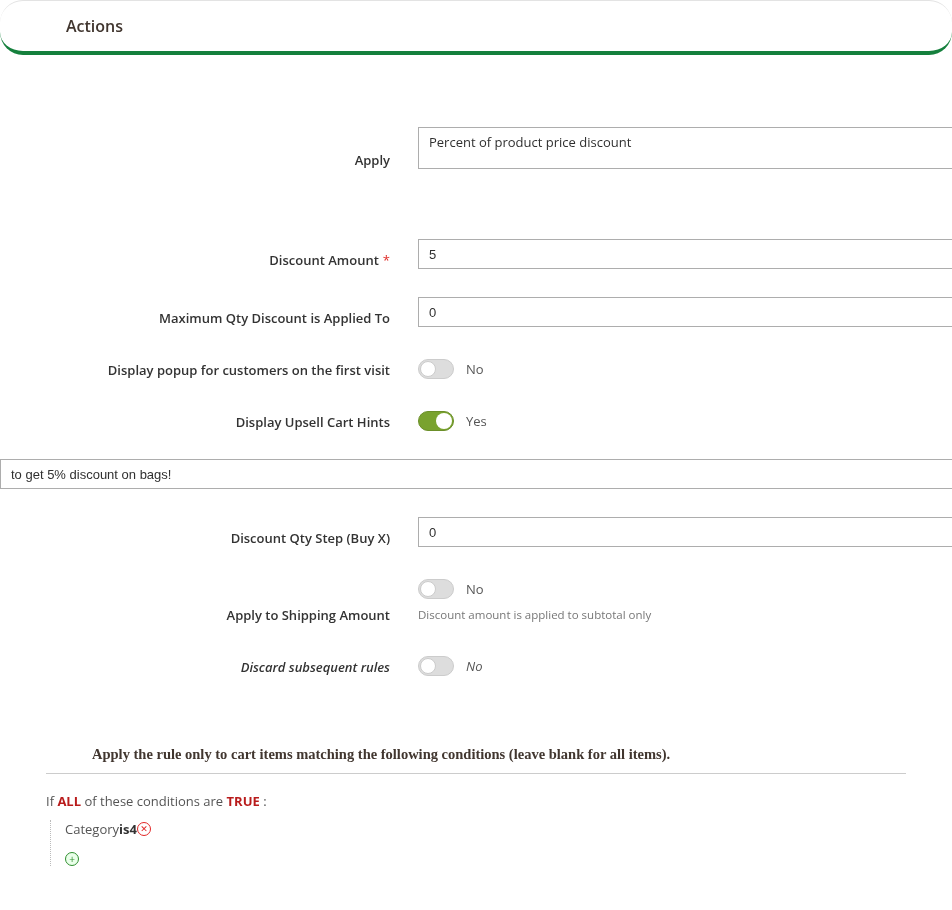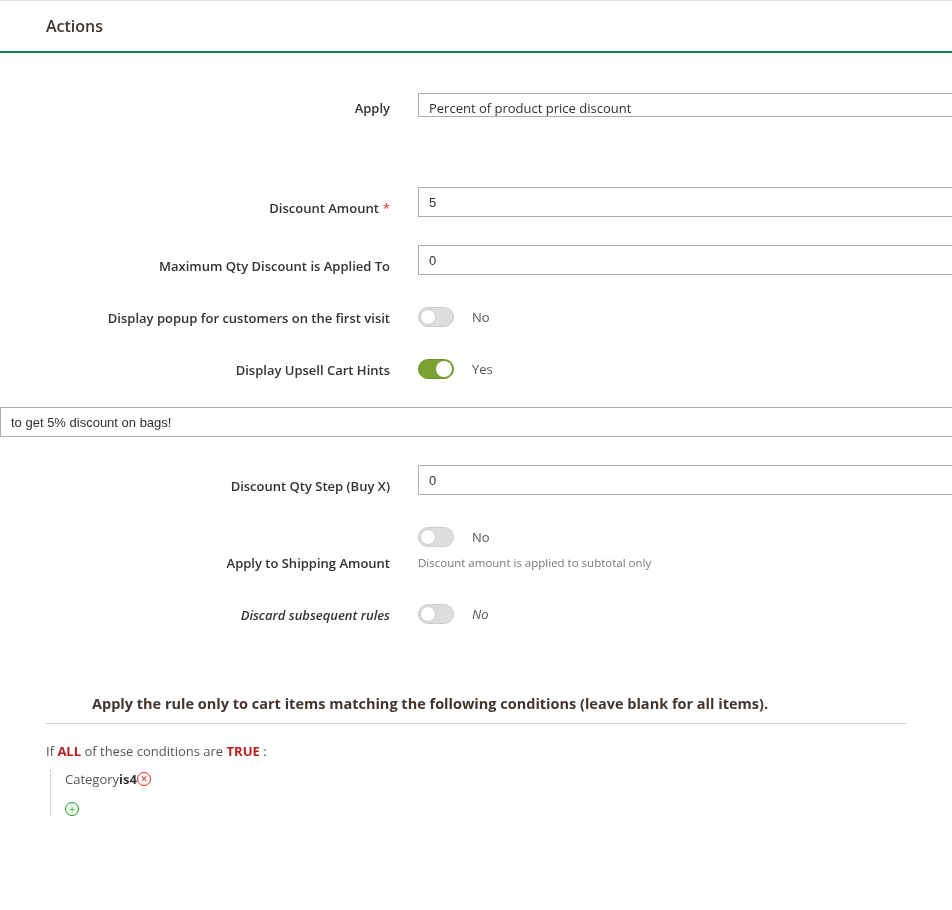--- a/index.html
+++ b/index.html
@@ -13,23 +13,24 @@
     width: 952px;
   }
   .page {
     width: 952px;
     padding: 0;
   }
   .section-title {
     font-size: 16px;
     font-weight: 600;
     color: #41362f;
-    padding: 14px 0 14px 46px;
+    padding: 14px 0 14px 66px;
     border-top: 1px solid #e3e3e3;
-    border-bottom: 2px solid #15803d;
+    border-bottom: 4px solid #15803d;
+    border-radius: 23px;
   }
   .form-area {
     padding: 40px 0 30px 0;
   }
   .field-row {
     display: flex;
     align-items: flex-end;
     margin-bottom: 28px;
   }
   .field-row.spacer-after { margin-bottom: 70px; }
@@ -60,22 +61,23 @@
     font-size: 13px;
     border: 1px solid #adadad;
     border-right: none;
     border-radius: 0;
     color: #303030;
     background: #fff;
   }
   .select-wrap {
     position: relative;
     width: 245px;
-    height: 24px;
-    display: flex;
+    height: 42px;
+    display: flex;
+    margin-top: 32px;
   }
   .select-body {
     flex: 1;
     border: 1px solid #adadad;
     border-right: none;
     padding: 5px 10px;
     font-size: 13px;
     color: #303030;
     background: #fff;
   }
@@ -85,21 +87,21 @@
     background: #efefef;
     display: flex;
     align-items: center;
     justify-content: center;
     cursor: pointer;
   }
   .select-btn svg { width: 8px; height: 8px; }
   .toggle-wrap {
     display: flex;
     align-items: center;
-    gap: 18px;
+    gap: 12px;
     padding-top: 4px;
   }
   .toggle {
     width: 36px;
     height: 20px;
     border-radius: 20px;
     position: relative;
     cursor: pointer;
   }
   .toggle.off { background: #ddd; border: 1px solid #ccc; }
@@ -121,20 +123,21 @@
     line-height: 1.45;
   }
   .subhead {
     font-size: 14.5px;
     font-weight: 700;
     color: #41362f;
     padding: 0 0 10px 46px;
     border-bottom: 1px solid #ccc;
     margin: 20px 46px 18px 0;
     margin-left:0;
+    font-family:Liberation Serif, serif;
   }
   .subhead-wrap { padding-left:46px; padding-right:0; }
   .cond-area {
     padding: 0 0 0 46px;
     font-size: 13px;
     color: #555;
   }
   .cond-line1 { margin-bottom: 10px; }
   .cond-line1 .kw { font-weight: 700; color: #b91c1c; }
   .cond-tree {

